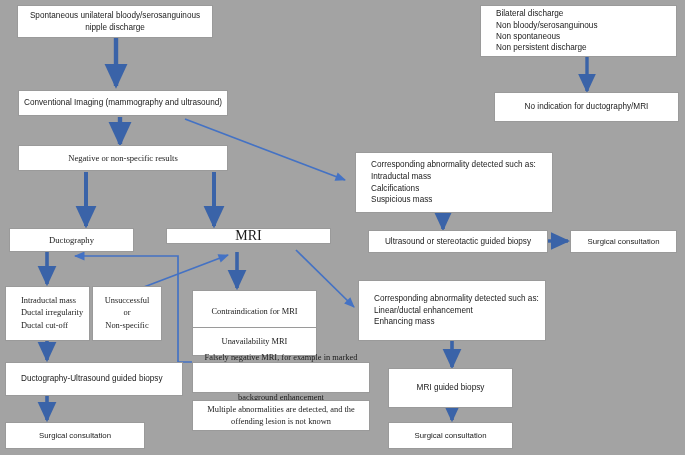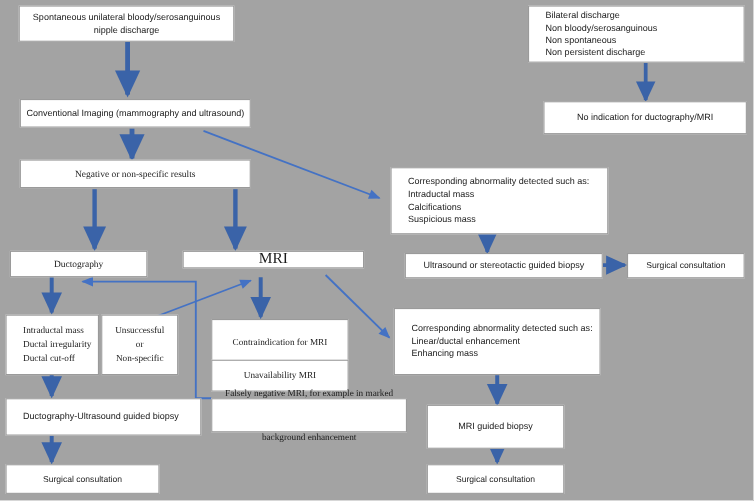--- a/index.html
+++ b/index.html
@@ -161,20 +161,24 @@
 
   <div class="node ctr serif pad-c" style="left:192px; top:327px; width:125px; height:29px; font-size:8.4px; line-height:12px;">
     <span class="line">Unavailability MRI</span>
   </div>
 
   <div class="node ctr serif pad-c" style="left:192px; top:362px; width:178px; height:31px; font-size:8.4px; line-height:12px;gap:28px;">
     <span class="line">Falsely negative MRI, for example in marked</span>
     <span class="line">background enhancement</span>
   </div>
 
+  <div class="node ctr serif pad-c" style="left:192px; top:400px; width:178px; height:31px; font-size:8.4px; line-height:12px;">
+    <span class="line">Multiple abnormalities are detected, and the</span>
+    <span class="line">offending lesion is not known</span>
+  </div>
 
   <div class="node lft sans pad-l" style="left:358px; top:280px; width:188px; height:61px; font-size:8.2px; line-height:11.6px;">
     <span class="line">Corresponding abnormality detected such as:</span>
     <span class="line">Linear/ductal enhancement</span>
     <span class="line">Enhancing mass</span>
   </div>
 
   <div class="node lft sans pad-l" style="left:5px; top:362px; width:178px; height:34px; font-size:8.2px; line-height:12.4px;">
     <span class="line">Ductography-Ultrasound guided biopsy</span>
   </div>

